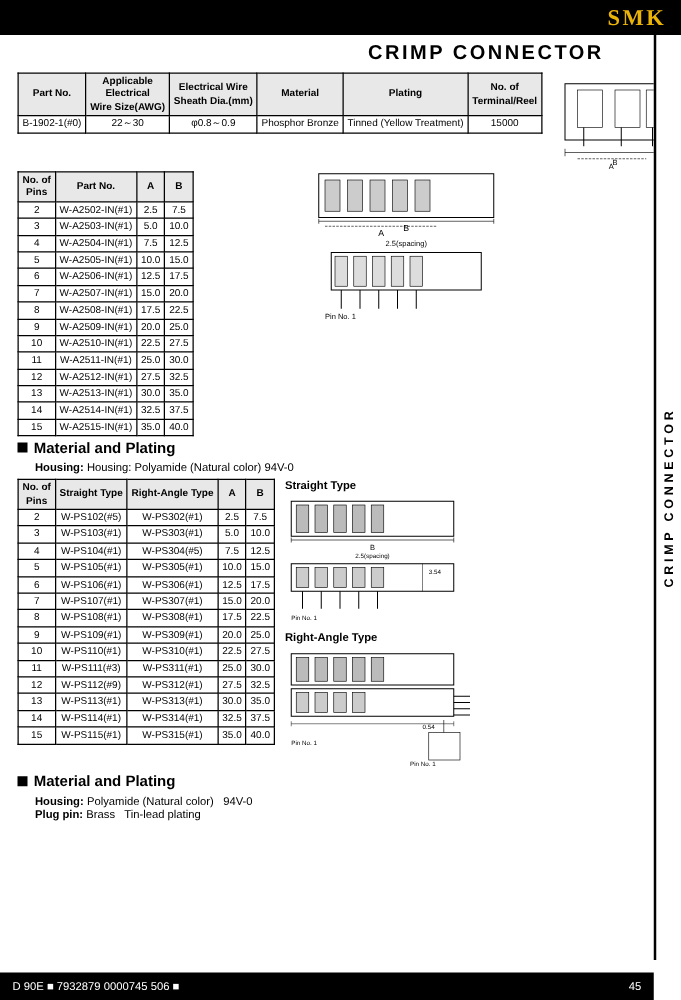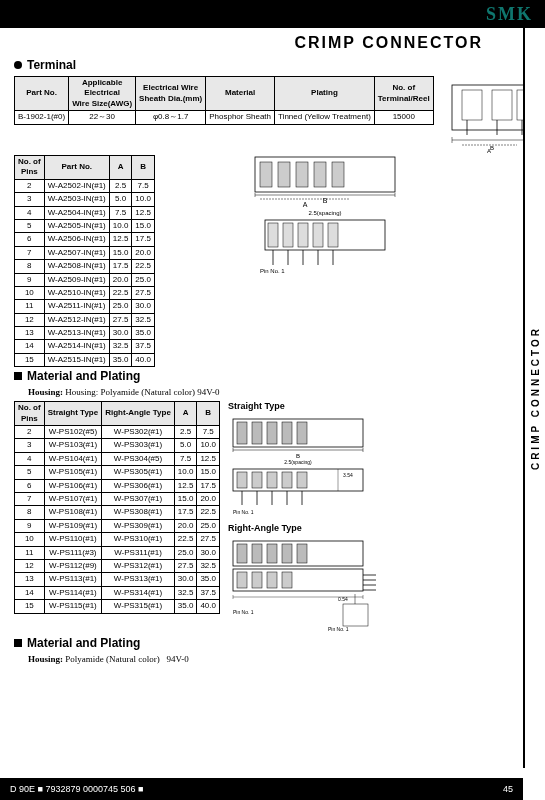--- a/index.html
+++ b/index.html
@@ -18,21 +18,21 @@
     .top-bar {
       background: #000;
       height: 28px;
       width: 100%;
       display: flex;
       align-items: center;
       justify-content: flex-end;
       padding-right: 12px;
     }
     .smk-logo {
-      color: #0f766e;
+      color: #eab308;
       font-size: 18px;
       font-weight: bold;
       letter-spacing: 2px;
       font-family: serif;
     }
 
     
     .right-sidebar {
       position: absolute;
       right: 0;
@@ -142,21 +142,20 @@
       display: flex;
       gap: 8px;
       align-items: flex-start;
     }
     .plug-table-wrap { flex: 0 0 auto; }
     .plug-diagrams { flex: 1; display: flex; flex-direction: column; gap: 4px; }
 
     
     .material-section {
       margin: 4px 0;
-      font-family: Liberation Serif, serif;
     }
     .material-section p {
       font-size: 9px;
       margin-left: 14px;
     }
 
     
     .footer {
       position: absolute;
       bottom: 0;
@@ -183,44 +182,40 @@
 </div>
 
 <div class="right-sidebar">
   <span class="right-sidebar-text">CRIMP CONNECTOR</span>
 </div>
 
 <div class="main-content">
 
   <div class="page-title">CRIMP CONNECTOR</div>
 
-  <div class="section-header">
-    <span class="bullet-circle"></span>
-    <span>Terminal</span>
-  </div>
 
   <div class="terminal-section">
     <div class="terminal-table-wrap">
       <table>
         <thead>
           <tr>
             <th>Part No.</th>
             <th>Applicable<br>Electrical<br>Wire Size(AWG)</th>
             <th>Electrical Wire<br>Sheath Dia.(mm)</th>
             <th>Material</th>
             <th>Plating</th>
             <th>No. of<br>Terminal/Reel</th>
           </tr>
         </thead>
         <tbody id="terminal-tbody">
         <tr>
               <td>B-1902-1(#0)</td>
               <td>22～30</td>
-              <td>φ0.8～1.7</td>
-              <td>Phosphor Sheath</td>
+              <td>φ0.8～0.9</td>
+              <td>Phosphor Bronze</td>
               <td>Tinned (Yellow Treatment)</td>
               <td>15000</td>
             </tr>
           </tbody>
       </table>
     </div>
     <div class="terminal-diagram">
 
       <svg width="110" height="75">
 
@@ -580,20 +575,23 @@
   </div>
 
   <div class="section-header" style="margin-top:2px;">
     <span class="bullet-square"></span>
     <span>Material and Plating</span>
   </div>
   <div class="material-section">
     <p>
       <strong>Housing:</strong> Polyamide (Natural color) &nbsp; 94V-0
     </p>
+    <p>
+      <strong>Plug pin:</strong> Brass &nbsp; Tin-lead plating
+    </p>
   </div>
 
 </div>
 
 <div class="footer" style="position:absolute; bottom:0; left:0; width:523px;text-align:center;">
   <span>D  90E ■ 7932879  0000745 506 ■</span>
   <span>45</span>
 </div>
 
 </body></html>

